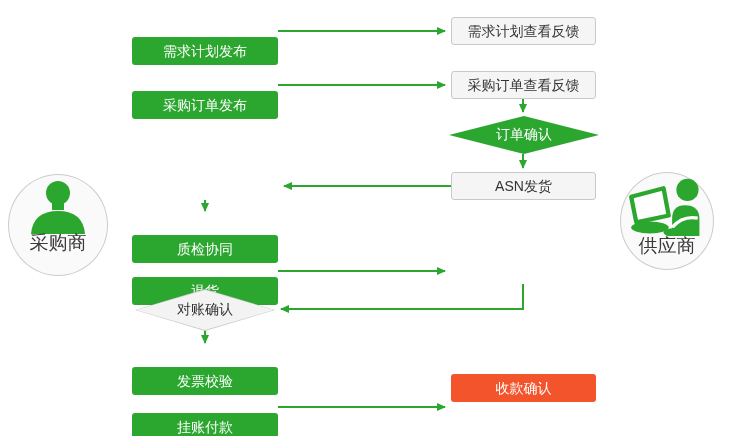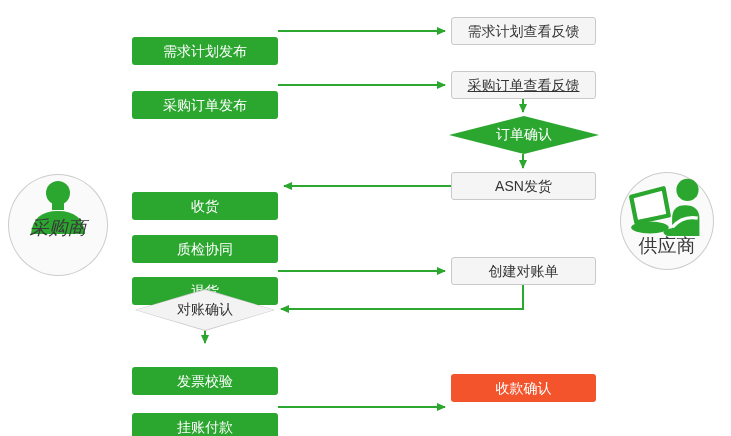--- a/index.html
+++ b/index.html
@@ -68,51 +68,49 @@
     </g>
   </svg>
 
   <div class="actor" style="left:8px;top:174px;width:100px;height:102px;">
     <div class="actor-circle"></div>
     <svg class="actor-icon" style="left:20px;top:6px;" width="60" height="54" viewBox="0 0 60 54">
       <circle cx="30" cy="13" r="12" fill="#2ba62f"></circle>
       <rect x="24" y="20" width="12" height="10" fill="#2ba62f"></rect>
       <path d="M3,54 Q5,31 30,31 Q55,31 57,54 Z" fill="#2ba62f"></path>
     </svg>
-    <div class="actor-label" style="top:44px;font-style:italic;">采购商</div>
+    <div class="actor-label" style="top:59px;">采购商</div>
   </div>
 
   <div class="actor" style="left:620px;top:172px;width:94px;height:98px;">
     <div class="actor-circle"></div>
     <svg class="actor-icon" style="left:4px;top:6px;" width="86" height="58" viewBox="0 0 100 68">
       <polygon points="8,22 46,12 52,44 14,52" fill="#ffffff" stroke="#2ba62f" stroke-width="5" stroke-linejoin="round"></polygon>
       <ellipse cx="30" cy="58" rx="22" ry="7" fill="#2ba62f"></ellipse>
       <circle cx="74" cy="14" r="13" fill="#2ba62f"></circle>
       <path d="M56,68 V48 Q56,32 71,32 Q88,32 88,48 V68 Z" fill="#2ba62f"></path>
       <path d="M56,58 Q68,44 86,47" stroke="#ffffff" stroke-width="4" fill="none"></path>
       <ellipse cx="64" cy="64" rx="18" ry="6" fill="#2ba62f"></ellipse>
     </svg>
     <div class="actor-label" style="top:64px;">供应商</div>
   </div>
 
   <div class="node col-l fill-green" style="top:17px;">需求计划发布</div>
   <div class="node col-l fill-green" style="top:71px;">采购订单发布</div>
-  <div class="node col-l fill-green" style="top:172px;">收货</div>
   <div class="node col-l fill-green" style="top:215px;">质检协同</div>
   <div class="node col-l fill-green" style="top:257px;">退货</div>
 
   <div class="diamond-border" style="left:135px;top:289px;width:140px;height:42px;">
     <div class="diamond">对账确认</div>
   </div>
 
   <div class="node col-l fill-green" style="top:347px;">发票校验</div>
   <div class="node col-l fill-green" style="top:393px;">挂账付款</div>
 
   <div class="node col-r fill-neutral" style="top:17px;">需求计划查看反馈</div>
-  <div class="node col-r fill-neutral" style="top:71px;text-decoration:underline;">采购订单查看反馈</div>
+  <div class="node col-r fill-neutral" style="top:71px;">采购订单查看反馈</div>
 
   <div class="diamond green" style="left:449px;top:116px;width:150px;height:38px;">订单确认</div>
 
   <div class="node col-r fill-neutral" style="top:172px;">ASN发货</div>
-  <div class="node col-r fill-neutral" style="top:257px;">创建对账单</div>
   <div class="node col-r fill-red" style="top:374px;">收款确认</div>
 
 </div>
 
 </body></html>

